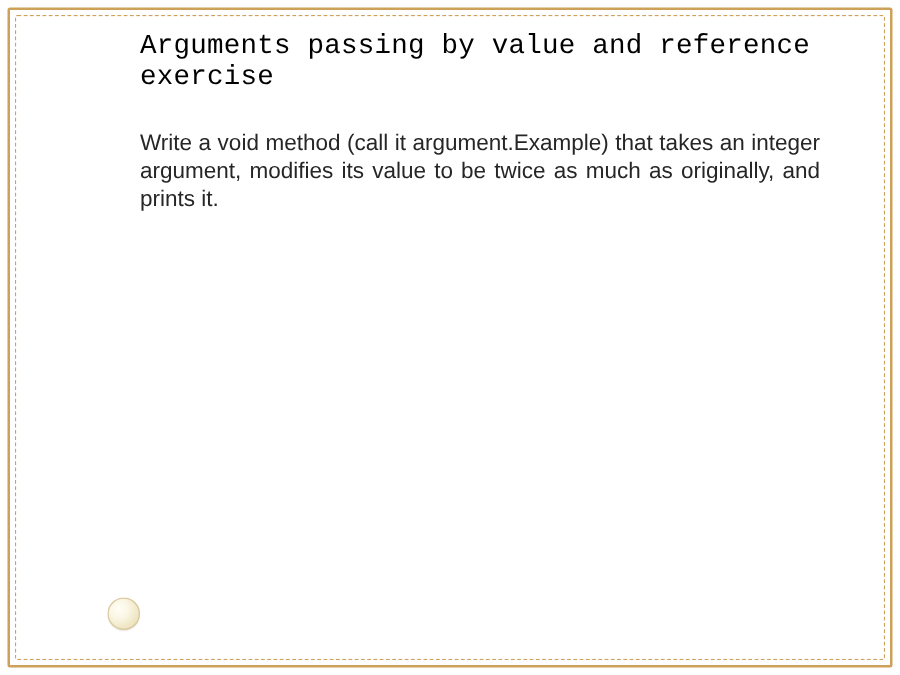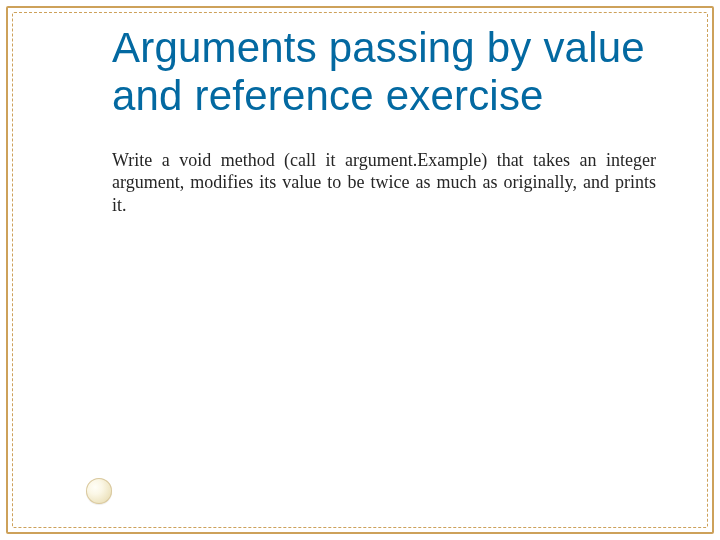--- a/index.html
+++ b/index.html
@@ -21,28 +21,28 @@
     border: 1.5px dashed #cda15a;
     border-radius: 2px;
   }
   .content {
     position: absolute;
     top: 24px;
     left: 112px;
     right: 60px;
   }
   .title {
-    font-family: Liberation Sans, sans-serif;
-    font-size: 42px;
+    font-family: Liberation Mono, monospace;
+    font-size: 22px;
     line-height: 1.15;
-    color: #0369a1;
+    color: #000000;
     letter-spacing: 0.2px;
   }
   .para {
-    font-family: Liberation Serif, serif;
+    font-family: Liberation Sans, sans-serif;
     font-size: 18px;
     line-height: 1.25;
     color: #262626;
     text-align: justify;
     text-justify: inter-word;
   }
   .p1 { margin-top: 28px; padding-right: 4px; }
   .p2 { margin-top: 24px; padding-right: 4px; }
   .circle {
     position: absolute;

